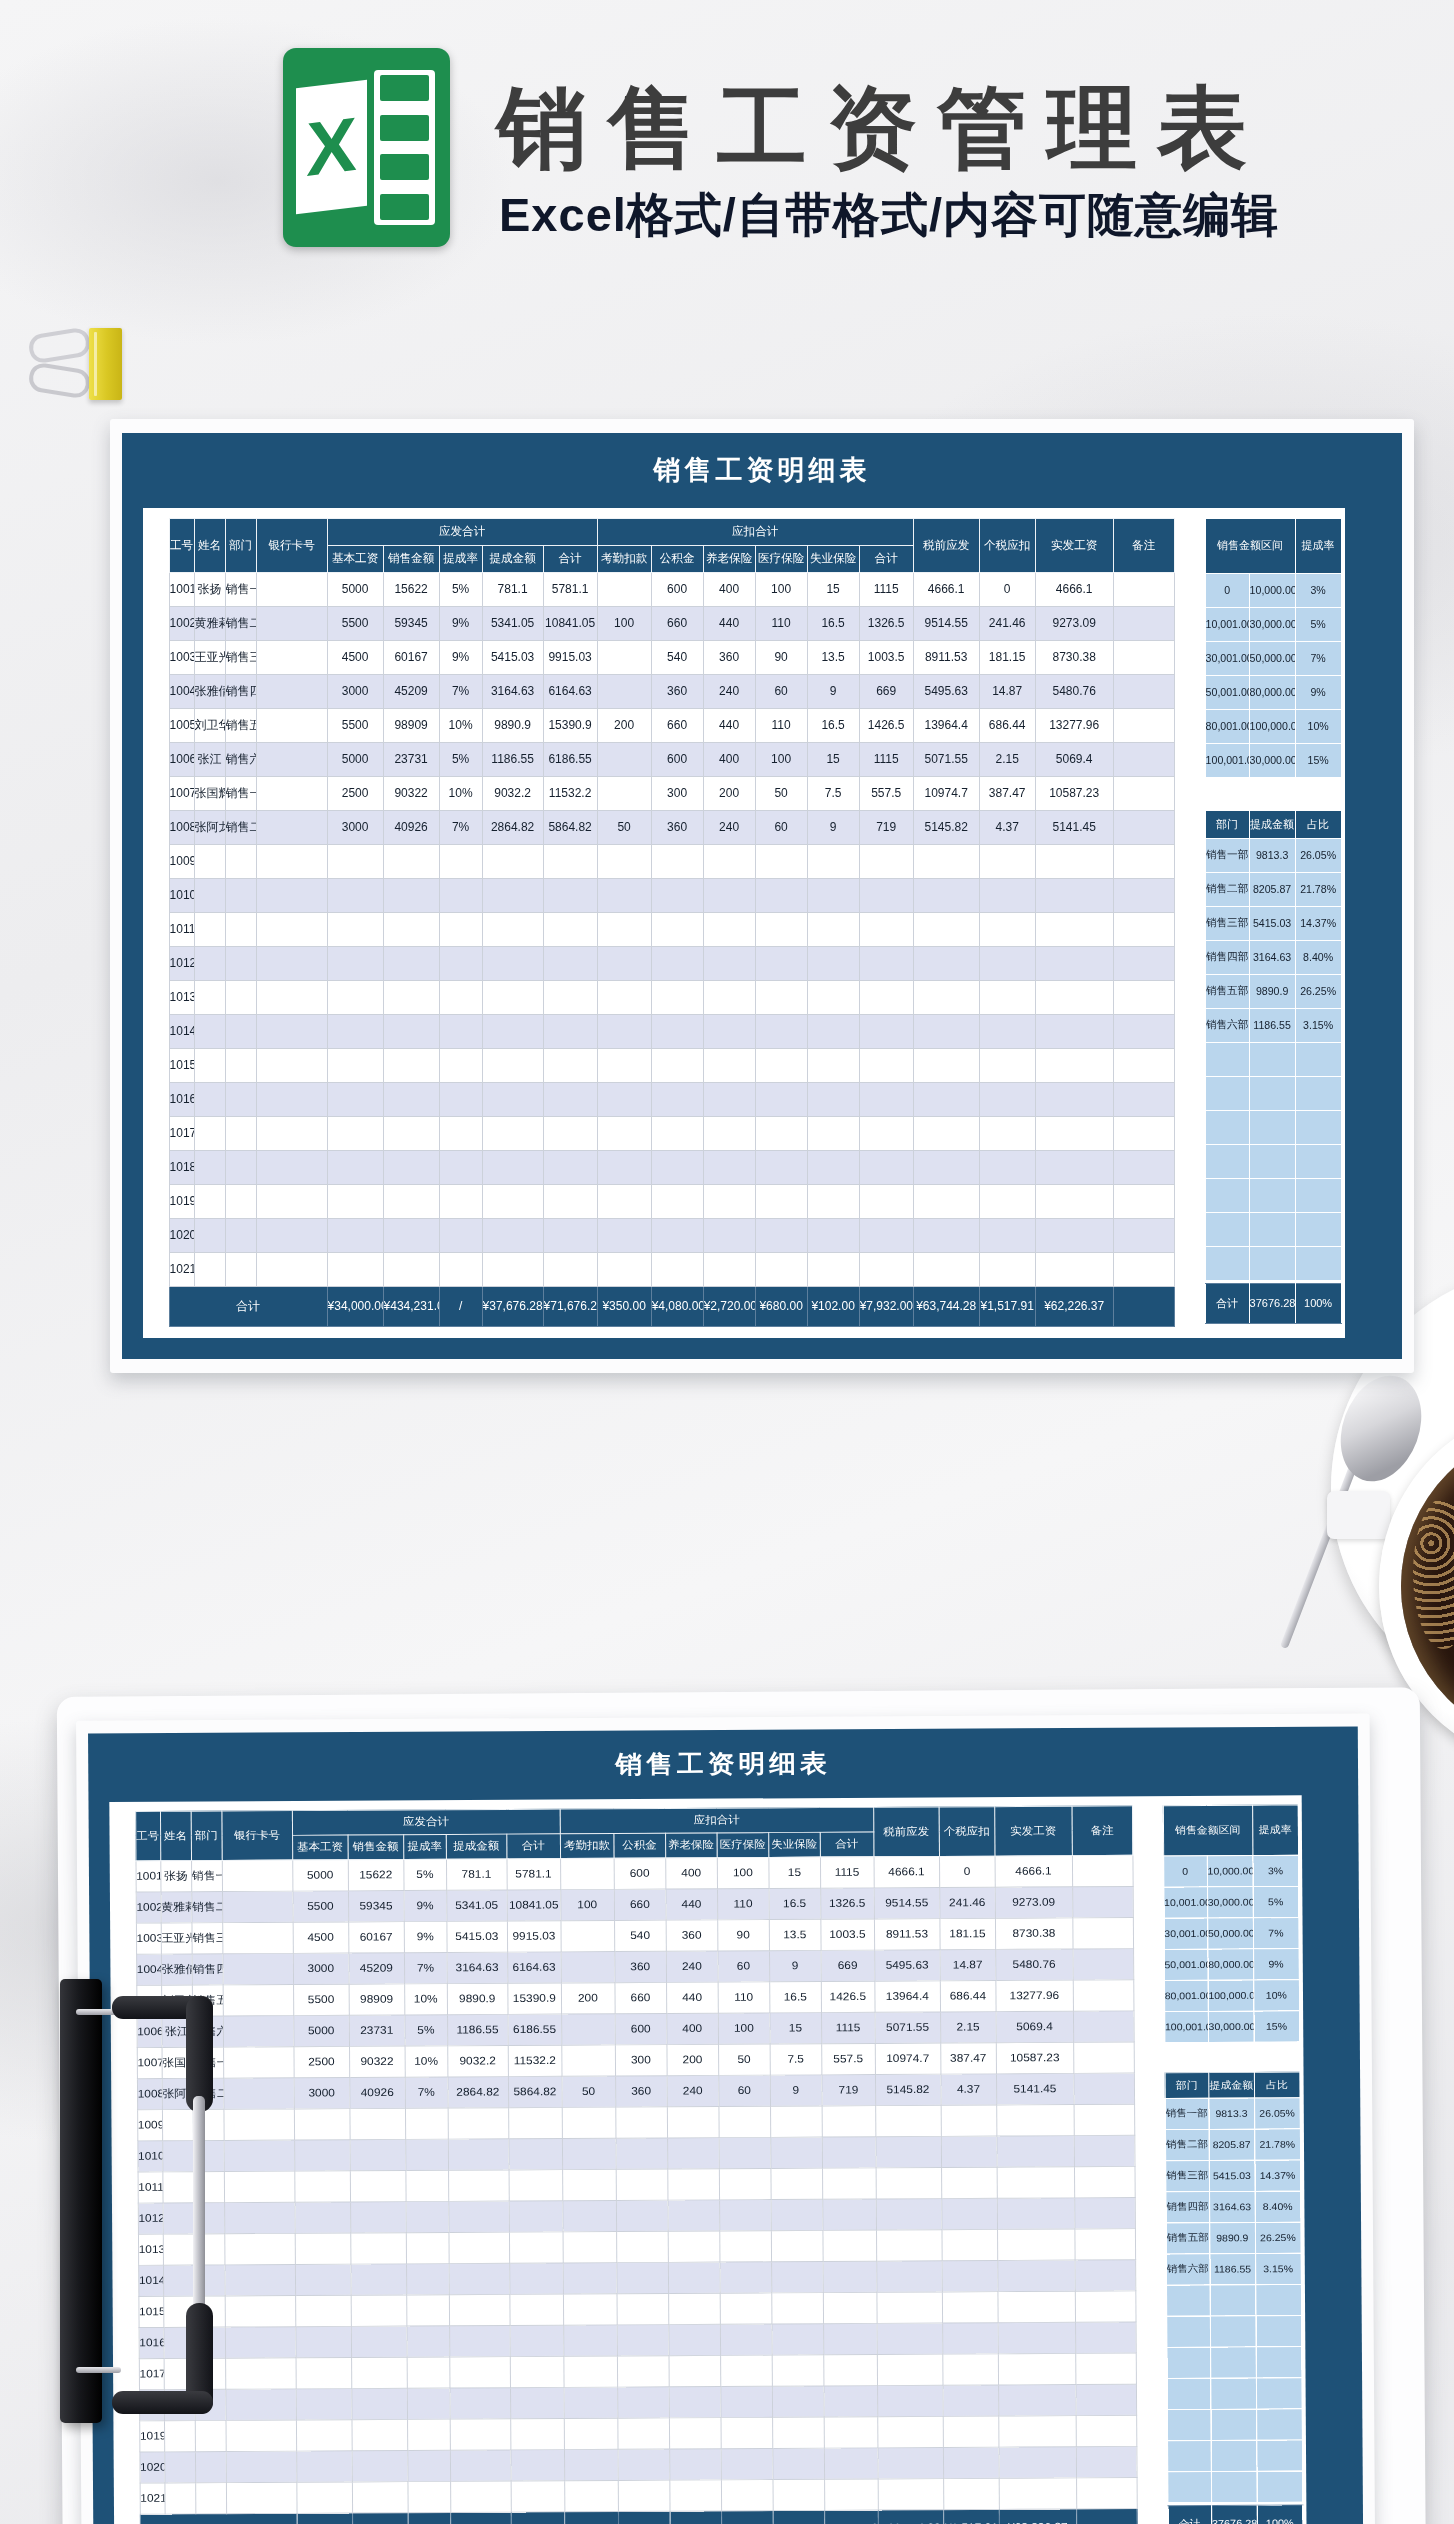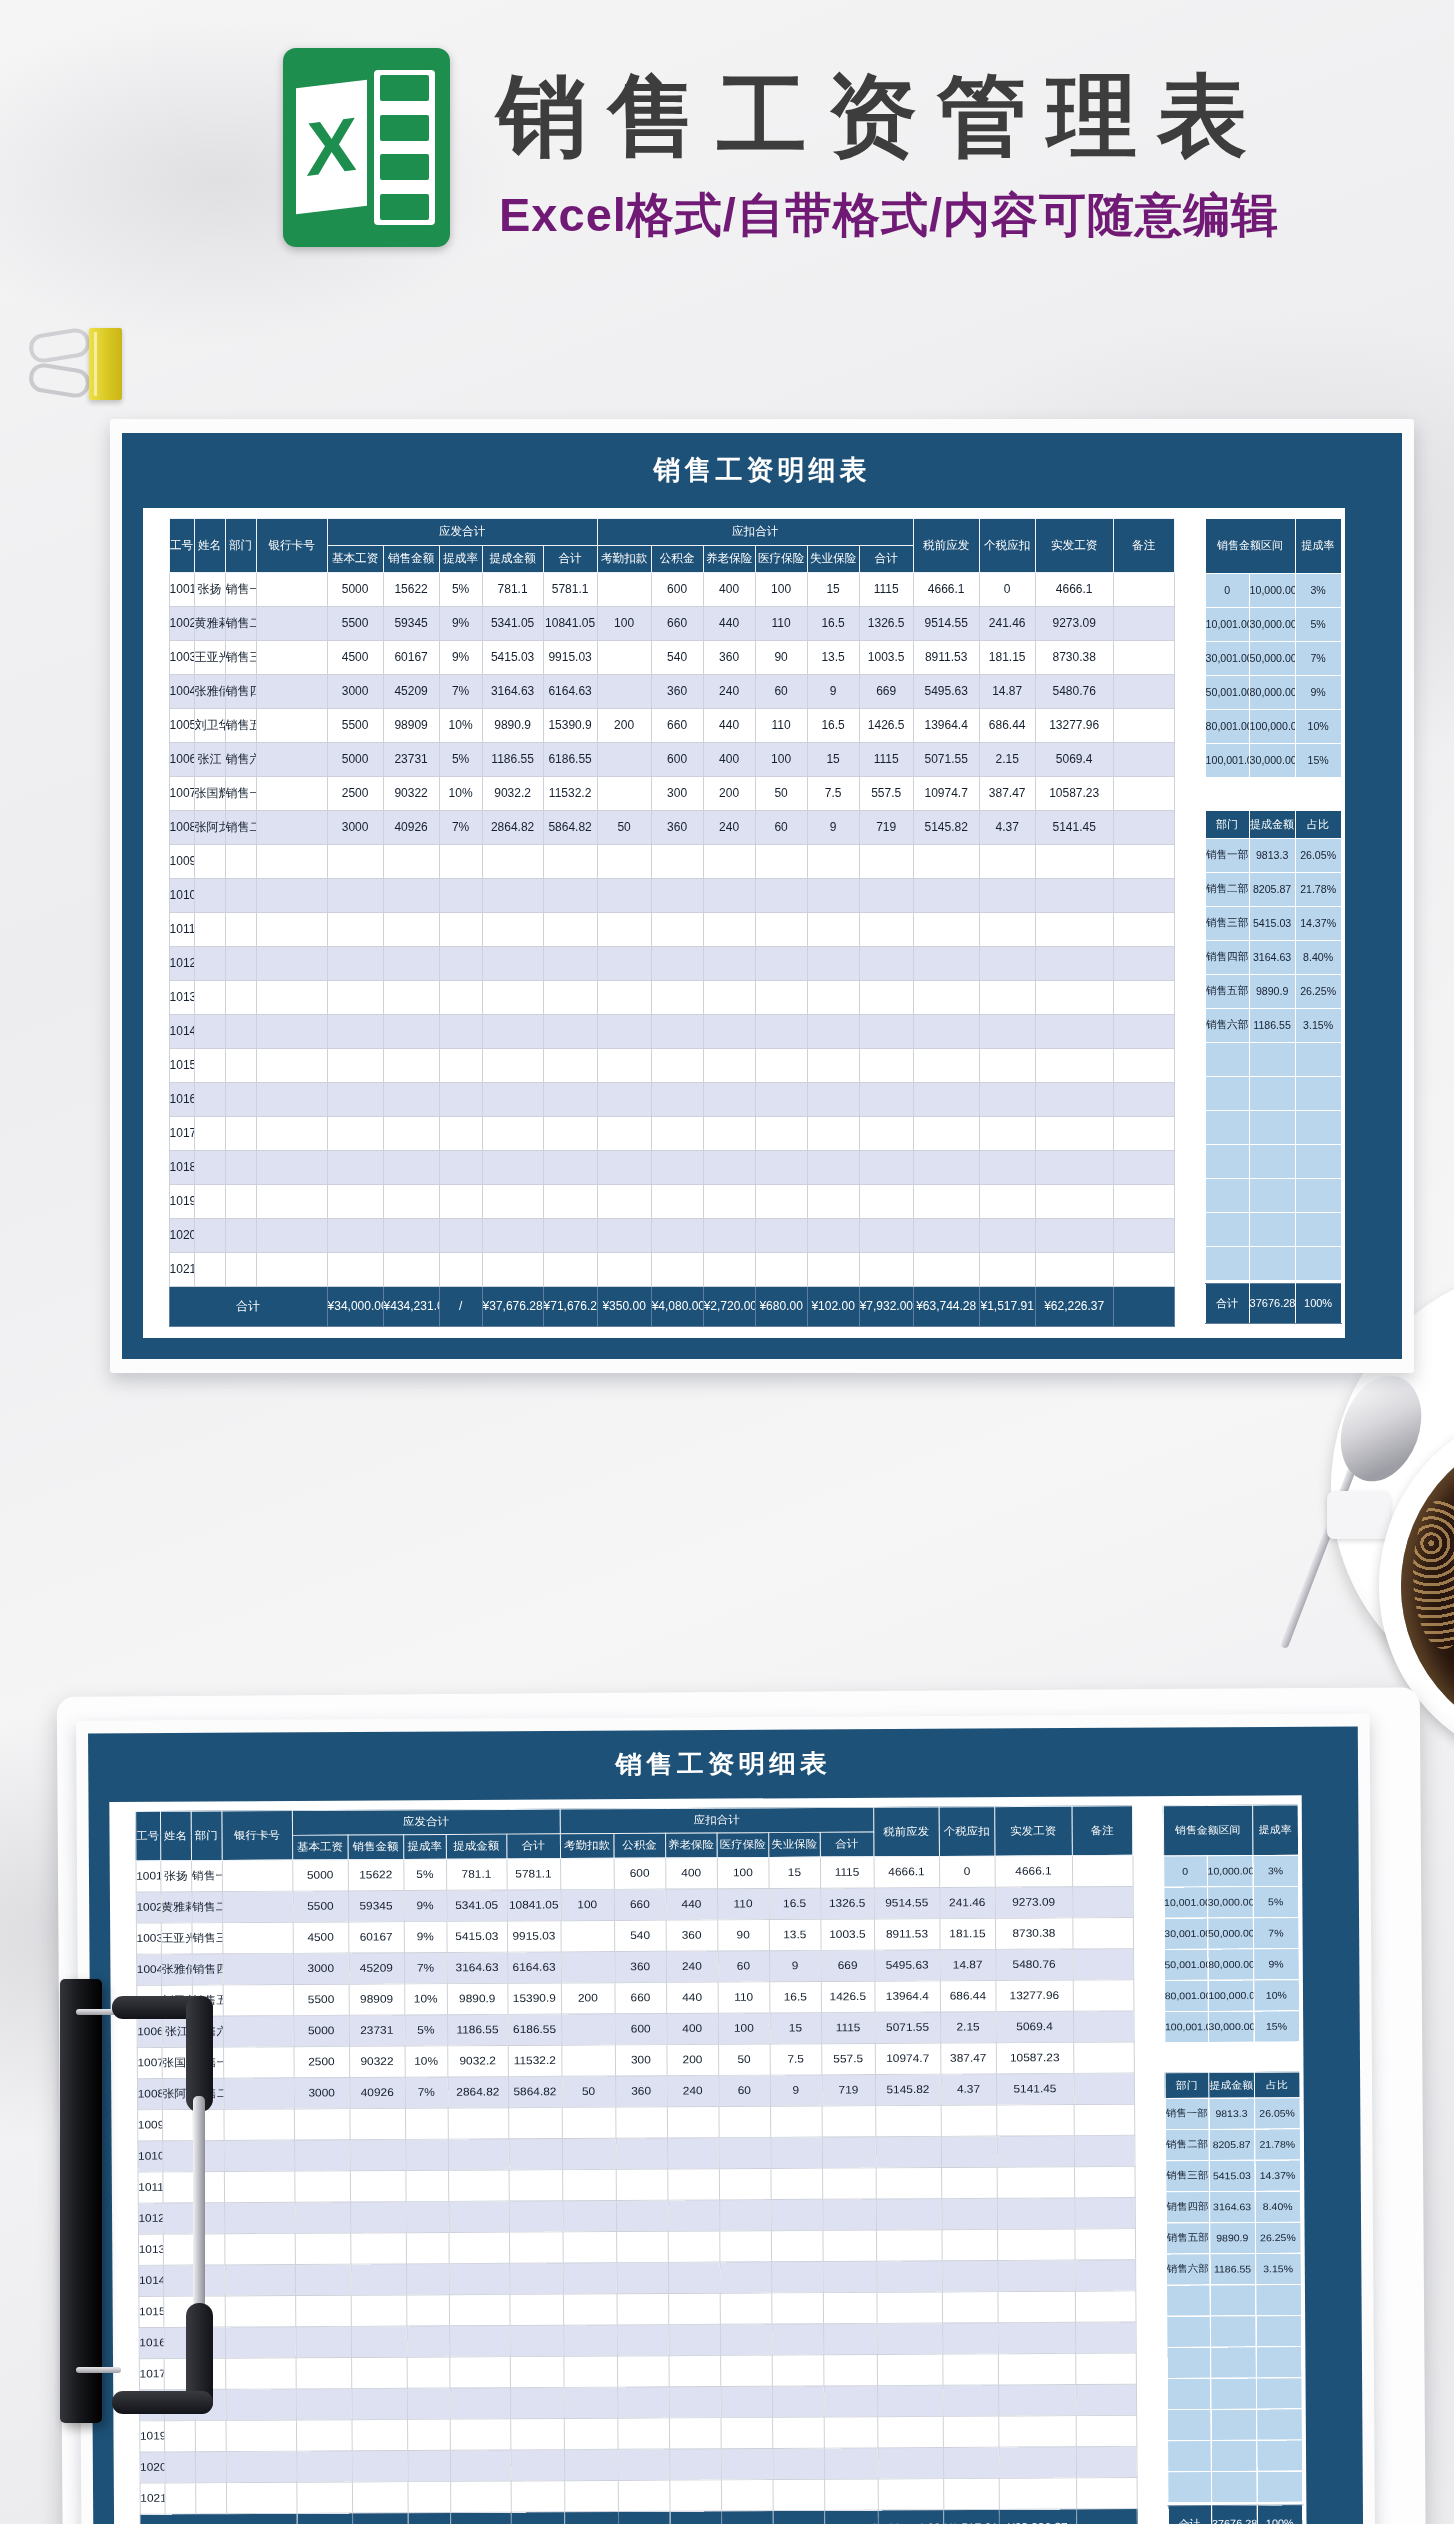--- a/index.html
+++ b/index.html
@@ -22,22 +22,22 @@
       radial-gradient(circle 212px at 0% 93%, rgba(148,150,156,.55), transparent 70%),
       radial-gradient(ellipse 757px 414px at 72% 96%, rgba(203,203,209,.45), transparent 65%),
       linear-gradient(160deg,#f5f5f6 0%,#ededef 28%,#f6f6f7 52%,#e9e9ec 78%,#f2f2f4 100%);
   }
   
   .logo{position:absolute;left:283px;top:48px;width:167px;height:199px;background:var(--green);border-radius:13px;box-shadow:0 3px 9px rgba(0,0,0,.25);}
   .logo .page-shape{position:absolute;left:13px;top:36px;width:71px;height:126px;background:#fff;transform:skewY(-7deg);display:flex;align-items:center;justify-content:center;}
   .logo .page-shape span{color:var(--green);font-size:76px;font-weight:800;line-height:1;}
   .logo .grid{position:absolute;right:15px;top:22px;width:61px;height:155px;background:#fff;border-radius:4px;padding:5px 6px;display:flex;flex-direction:column;justify-content:space-between;}
   .logo .grid i{display:block;height:26px;background:var(--green);border-radius:2px;}
-  .banner-title{position:absolute;left:497px;top:56px;width:828px;color:#3d3d3d;font-size:90px;font-weight:800;letter-spacing:20px;white-space:nowrap;}
-  .banner-sub{position:absolute;left:499px;top:184px;width:828px;color:#701a75;font-size:47px;font-weight:700;letter-spacing:1px;white-space:nowrap;}
+  .banner-title{position:absolute;left:497px;top:68px;width:828px;color:#3d3d3d;font-size:90px;font-weight:800;letter-spacing:20px;white-space:nowrap;}
+  .banner-sub{position:absolute;left:499px;top:184px;width:828px;color:#0f172a;font-size:47px;font-weight:700;letter-spacing:1px;white-space:nowrap;}
   
   .yclip{position:absolute;left:20px;top:318px;width:111px;height:96px;}
   .yclip .body{position:absolute;right:9px;top:10px;width:33px;height:72px;background:linear-gradient(90deg,#efe049 0%,#d9c723 55%,#c9b516 100%);border-radius:2px;box-shadow:0 2.5px 5px rgba(0,0,0,.2);}
   .yclip .body i{position:absolute;left:5px;top:4px;bottom:4px;width:2.5px;background:rgba(255,255,255,.55);border-radius:1px;}
   .yclip .w1,.yclip .w2{position:absolute;left:9px;width:61px;height:29px;border:4px solid #c9c9ce;border-radius:14px;background:transparent;}
   .yclip .w1{top:13px;transform:rotate(-9deg);border-color:#cfcfd4;}
   .yclip .w2{top:48px;transform:rotate(9deg);}
   
   .sheet{position:absolute;width:1304px;height:954px;}
   .sheet--one{left:110px;top:419px;z-index:3;}

